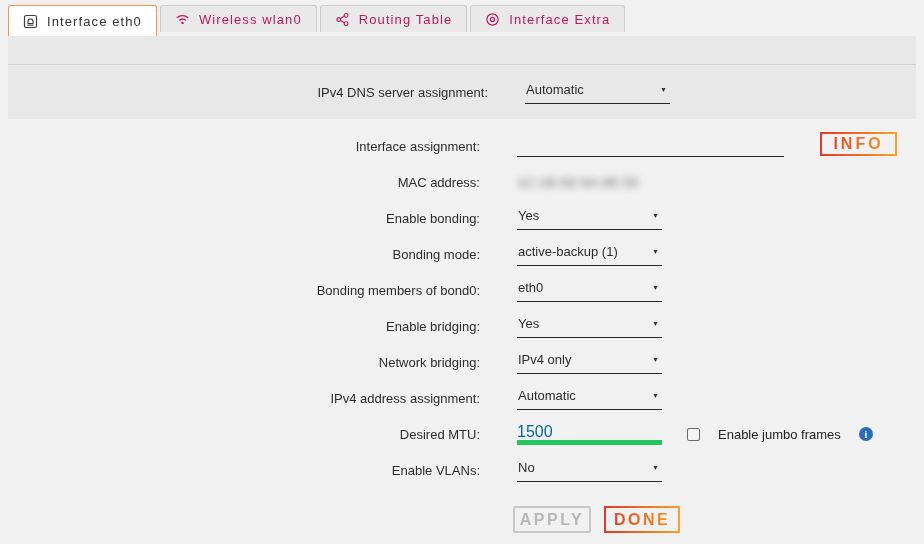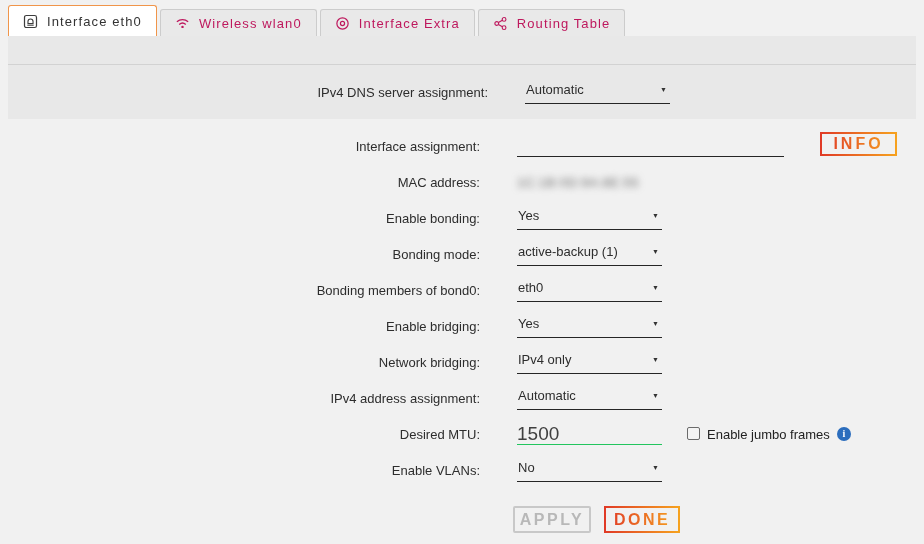--- a/index.html
+++ b/index.html
@@ -7,21 +7,21 @@
   body {
     background: #f1f1f1;
     font-family: "Liberation Sans", "DejaVu Sans", sans-serif;
     font-size: 13px;
     color: #2d2d2d;
   }
 
   
   .tabbar {
     display: flex;
-    align-items: flex-end;
+    align-items: flex-start;
     padding: 5px 0 0 8px;
     height: 36px;
     gap: 3px;
   }
   .tab {
     display: flex;
     align-items: center;
     gap: 9px;
     padding: 0 14px;
     height: 27px;
@@ -99,41 +99,41 @@
     background: transparent;
     font-family: inherit;
     font-size: 13px;
     color: #2d2d2d;
     outline: none;
   }
   .mtu-input {
     width: 145px;
     height: 22px;
     border: none;
-    border-bottom: 1px solid #22c55e;
+    border-bottom: 5px solid #22c55e;
     background: transparent;
     font-family: inherit;
-    font-size: 19px;
-    color: #404040;
+    font-size: 16px;
+    color: #0369a1;
     outline: none;
   }
 
   .mac-blur {
     filter: blur(3.5px);
     color: #6b6b6b;
     letter-spacing: 0.5px;
     user-select: none;
   }
 
   
   .jumbo {
     display: flex;
-    align-items: flex-start;
+    align-items: center;
     margin-left: 25px;
-    gap: 7px;
+    gap: 18px;
   }
   .checkbox {
     width: 13px;
     height: 13px;
     border: 1px solid #6b6b6b;
     border-radius: 2px;
     background: #f4f4f4;
     cursor: pointer;
     flex: none;
   }
@@ -218,39 +218,39 @@
         <path d="M4.5 9 a5.4 5.4 0 0 1 7 0" stroke-width="1.4"></path>
         <circle cx="8" cy="11.6" r="1.3" fill="currentColor" stroke="none"></circle>
       </svg>
     </span>
     <span>Wireless wlan0</span>
   </div>
 
   <div class="tab">
     <span class="ticon">
       <svg width="15" height="15" viewBox="0 0 16 16" fill="none" stroke="currentColor">
-        <circle cx="8" cy="8" r="6" stroke-width="1.3"></circle>
-        <circle cx="8" cy="8" r="2.2" stroke-width="1.3"></circle>
-      </svg>
-    </span>
-    <span>Interface Extra</span>
-  </div>
-
-  <div class="tab">
-    <span class="ticon">
-      <svg width="15" height="15" viewBox="0 0 16 16" fill="none" stroke="currentColor">
         <circle cx="4" cy="8" r="2" stroke-width="1.2"></circle>
         <circle cx="11.8" cy="3.6" r="2" stroke-width="1.2"></circle>
         <circle cx="11.8" cy="12.4" r="2" stroke-width="1.2"></circle>
         <path d="M5.8 7 L10 4.5 M5.8 9 L10 11.5" stroke-width="1.2"></path>
       </svg>
     </span>
     <span>Routing Table</span>
   </div>
 
+  <div class="tab">
+    <span class="ticon">
+      <svg width="15" height="15" viewBox="0 0 16 16" fill="none" stroke="currentColor">
+        <circle cx="8" cy="8" r="6" stroke-width="1.3"></circle>
+        <circle cx="8" cy="8" r="2.2" stroke-width="1.3"></circle>
+      </svg>
+    </span>
+    <span>Interface Extra</span>
+  </div>
+
 </div>
 
 <div class="panel">
   <div class="panel-strip"></div>
   <div class="panel-row">
     <div class="row-label">IPv4 DNS server assignment:</div>
     <div class="row-control">
       <div class="select">
         <span>Automatic</span>
         <span class="arrow">▼</span>

